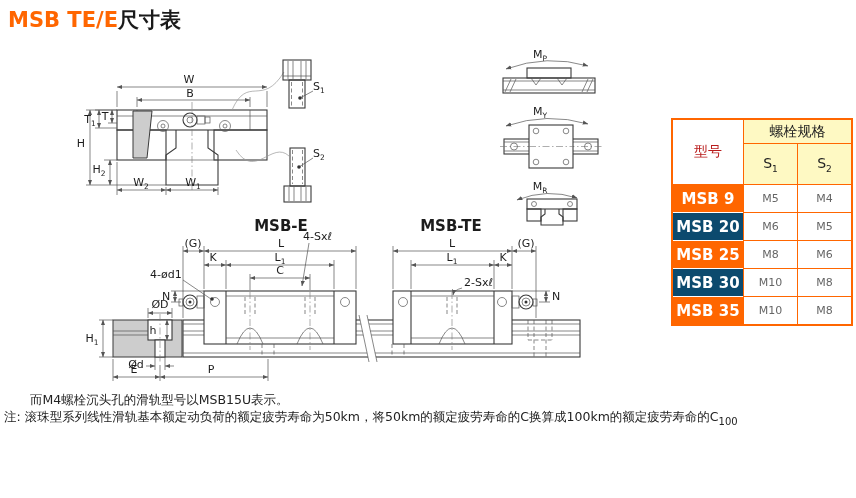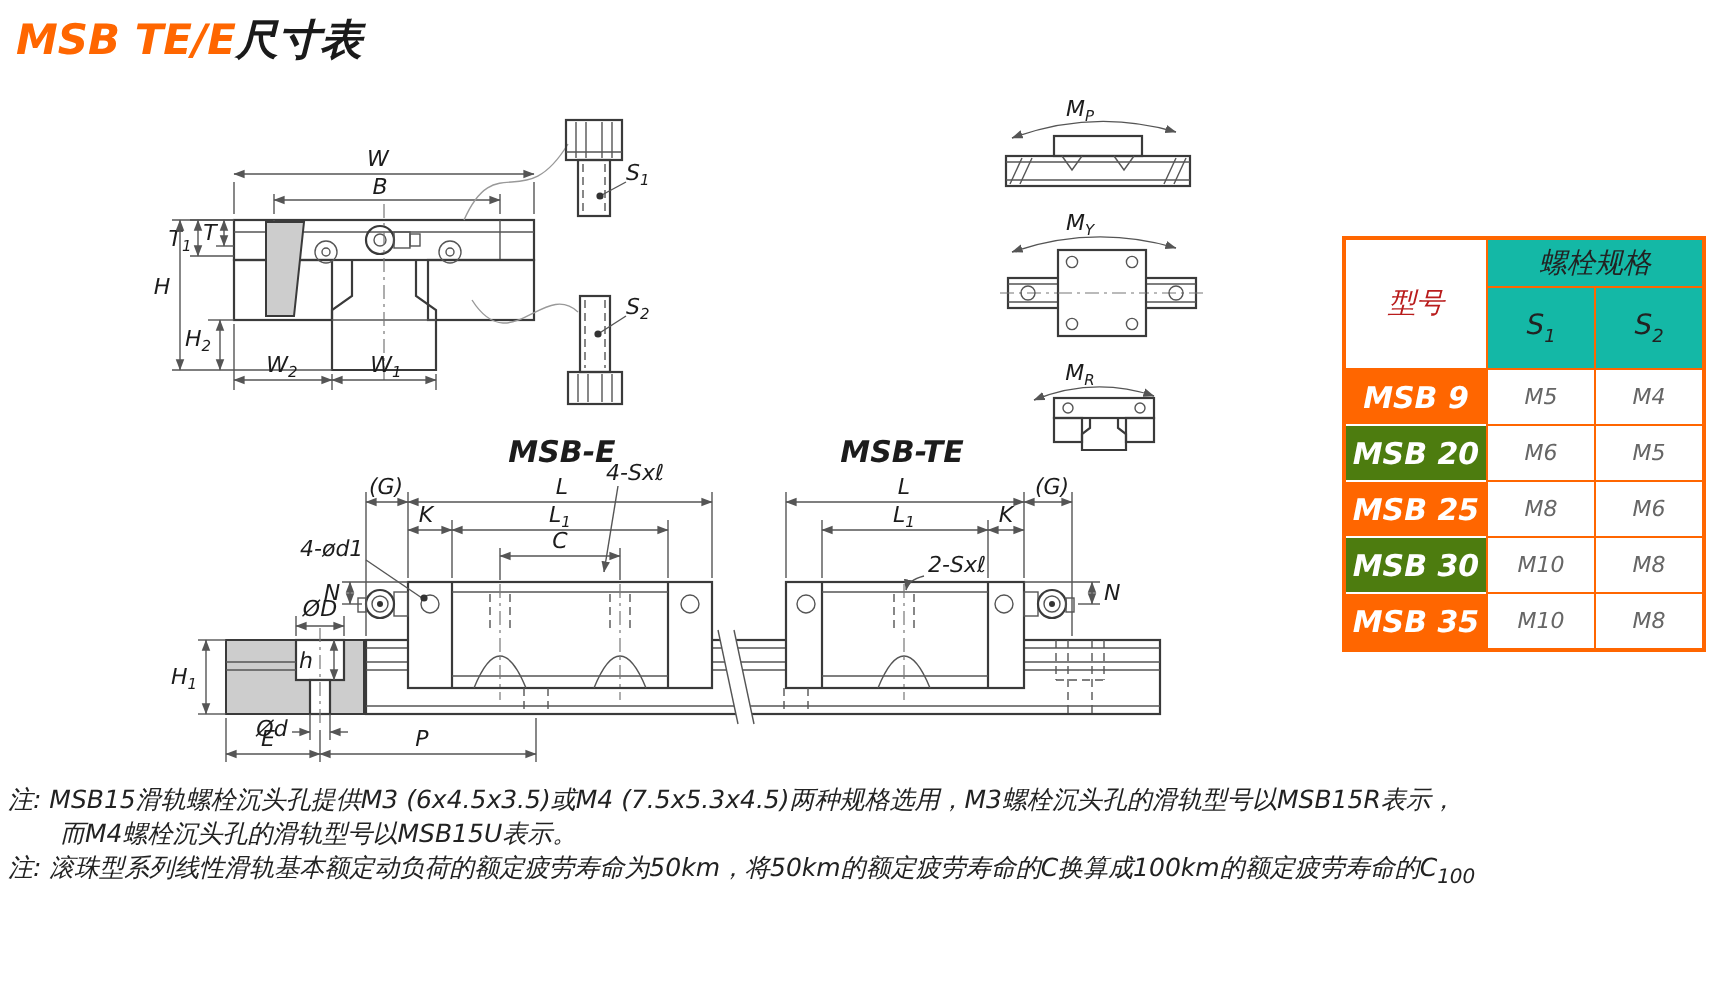--- a/index.html
+++ b/index.html
@@ -1,41 +1,41 @@
 <!DOCTYPE html>
 <html><head>
 <meta charset="utf-8">
 <style>
   html,body{margin:0;padding:0;background:#fff;}
   .page{position:relative;width:856px;height:498px;background:#fff;overflow:hidden;
-        font-family:"DejaVu Sans","Liberation Sans",sans-serif;font-style:italic;}
+        font-family:"DejaVu Sans","Liberation Sans",sans-serif;}
   .title-bar{position:absolute;left:8px;top:6px;font-size:21px;font-weight:bold;letter-spacing:0;}
   .t-orange{color:#FF6600;}
   .t-black{color:#1a1a1a;}
   svg.drawing{position:absolute;left:0;top:40px;width:680px;height:350px;}
   svg .out{stroke:#3a3a3a;stroke-width:1.1;fill:none;}
   svg .thin{stroke:#555;stroke-width:0.7;fill:none;}
   svg .dim{stroke:#555;stroke-width:0.7;fill:none;}
   svg .dash{stroke:#555;stroke-width:0.7;fill:none;stroke-dasharray:4 2.5;}
   svg .cl{stroke:#777;stroke-width:0.6;fill:none;stroke-dasharray:7 2.5 1.5 2.5;}
   svg .gray{fill:#cdcdcd;stroke:#3a3a3a;stroke-width:1;}
   svg .wht{fill:#ffffff;}
   svg text{font-family:"DejaVu Sans","Liberation Sans",sans-serif;font-size:11px;fill:#1c1c1c;}
   svg text.bt{font-size:15px;font-weight:bold;}
   svg tspan.sub{font-size:7.5px;}
   
   table.spec{position:absolute;left:671px;top:118px;border-collapse:separate;border-spacing:0;
              border:2px solid #FF6600;background:#fff;table-layout:fixed;}
   table.spec td,table.spec th{padding:0;text-align:center;vertical-align:middle;}
   .hd{border-left:1px solid #FF6600;border-bottom:1px solid #FF6600;
-      font-size:14px;font-weight:normal;color:#222;background:#14b8a6;}
+      font-size:14px;font-weight:normal;color:#222;background:#fef9c3;}
   .hd-model{border-bottom:1px solid #FF6600;font-size:14px;font-weight:normal;color:#b91c1c;background:#fff;}
   .mcell{font-size:15px;font-weight:bold;color:#fff;border-bottom:1px solid #fff;}
   .m-orange{background:#FF6600;}
-  .m-dark{background:#4d7c0f;}
+  .m-dark{background:#0c4a6e;}
   .vcell{font-size:11px;color:#666;background:#fff;border-left:1px solid #FF6600;border-bottom:1px solid #FF6600;}
   tr.last .mcell{border-bottom:none;}
   tr.last .vcell{border-bottom:none;}
   sub.tsub{font-size:9px;}
   
   .notes{position:absolute;left:4px;top:391px;width:848px;font-size:12.5px;color:#222;line-height:17px;}
   .notes .ind{padding-left:26px;}
   .notes sup{font-size:9px;}
   .notes sub{font-size:10px;}
 </style>
@@ -375,18 +375,17 @@
     </tr>
     <tr class="last">
       <td class="mcell m-orange" style="height:27px">MSB 35</td>
       <td class="vcell">M10</td>
       <td class="vcell">M8</td>
     </tr>
   </tbody>
     </table>
 
   <div class="notes">
-    <div><span>注: MSB15滑轨螺栓沉头孔提供M3 (6x4.5x3.5)或M4 (7.5x5.3x4.5)两种规格选用，M3螺栓沉头孔的滑轨型号以MSB15R表示，</span></div>
     <div class="ind"><span>而M4螺栓沉头孔的滑轨型号以MSB15U表示。</span></div>
     <div><span>注: 滚珠型系列线性滑轨基本额定动负荷的额定疲劳寿命为50km，将50km的额定疲劳寿命的C换算成100km的额定疲劳寿命的C</span><sub>100</sub></div>
   </div>
 
 </div>
 
 </body></html>

